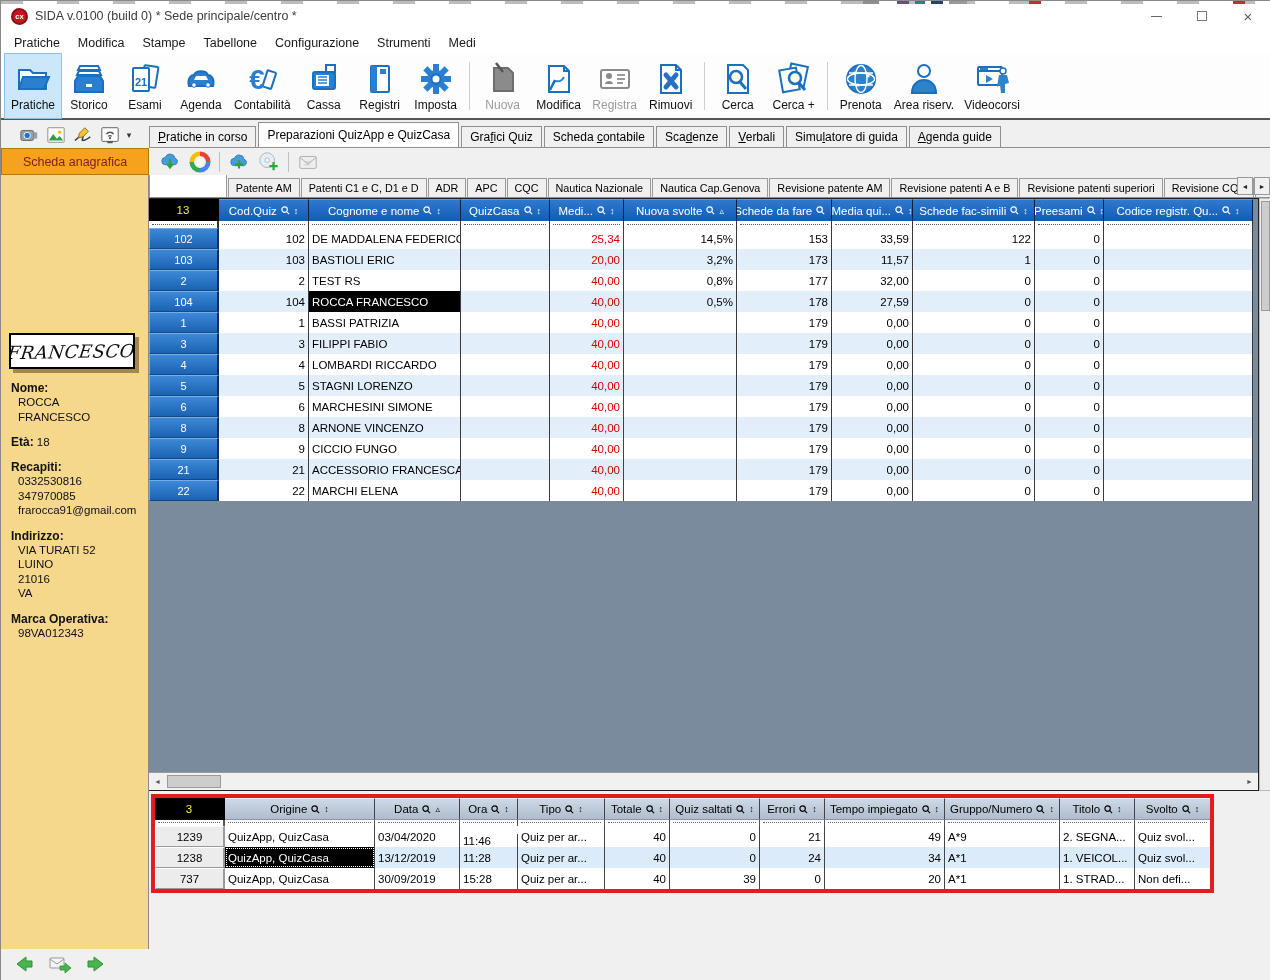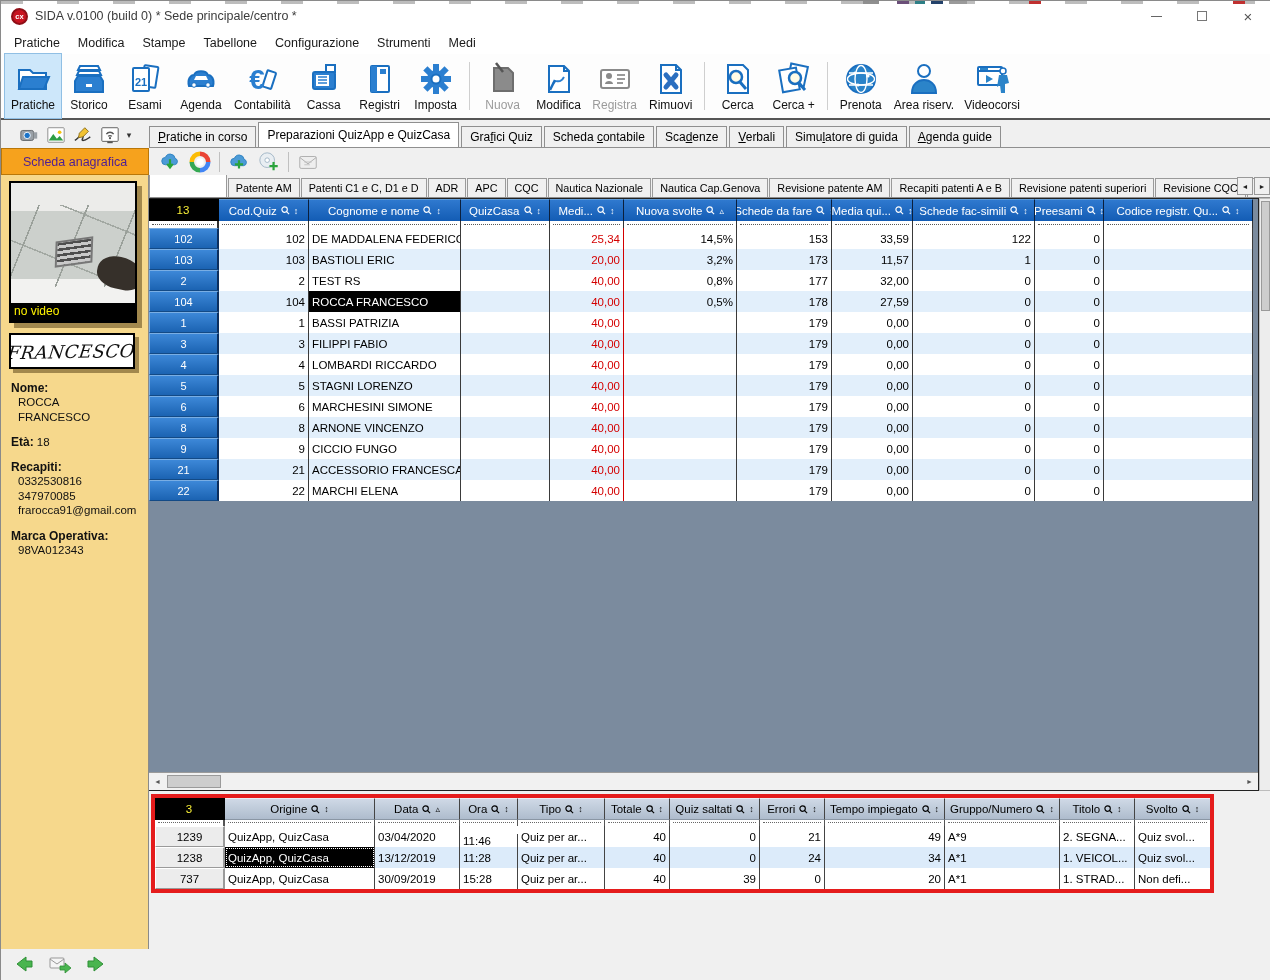--- a/index.html
+++ b/index.html
@@ -43,21 +43,21 @@
   .mini-btn{display:flex;align-items:center;}
   .mini-btn.disabled{opacity:.8}
 
   .tabsrow{position:absolute;left:148px;top:121px;width:1122px;height:26px;display:flex;
     align-items:flex-end;border-bottom:1px solid #8f8f8f;white-space:nowrap;overflow:hidden;}
   .tab{height:21px;line-height:20px;padding:0 8px;border:1px solid #8f8f8f;border-bottom:none;
     background:#f0f0f0;font-size:12px;margin-right:2px;flex:none;}
   .tab.active{height:26px;line-height:25px;background:#fff;margin-bottom:-1px;}
 
   .sidebar-header{position:absolute;left:0;top:147px;width:148px;height:27px;background:#F6A21D;
-    border:1px solid #b97708;display:flex;align-items:center;justify-content:center;font-size:12.5px;color:#4c1d95;}
+    border:1px solid #b97708;display:flex;align-items:center;justify-content:center;font-size:12.5px;color:#7f1d1d;}
   .quizbar{position:absolute;left:148px;top:147px;width:1122px;height:27px;background:#f0f0f0;
     display:flex;align-items:center;gap:8px;padding-left:10px;}
   .qsep{width:1px;height:20px;background:#c0c0c0;flex:none;}
 
   .subtabs{position:absolute;left:148px;top:174px;width:1122px;height:23px;display:flex;
     align-items:flex-end;border-bottom:1px solid #8f8f8f;overflow:hidden;white-space:nowrap;padding-right:38px;}
   .subtab{height:19px;line-height:18px;padding:0 7px;border:1px solid #9a9a9a;border-bottom:none;
     background:#f0f0f0;font-size:10.8px;margin-right:1px;flex:none;}
   .subtab.active{height:38px;line-height:21px;background:#fff;text-align:right;}
   .subtab-scroll{position:absolute;right:1px;top:2px;display:flex;gap:1px;}
@@ -466,50 +466,43 @@
   <div class="subtabs">
       <div class="subtab active">Patenti A e B</div>
       <div class="subtab">Patente AM</div>
       <div class="subtab">Patenti C1 e C, D1 e D</div>
       <div class="subtab">ADR</div>
       <div class="subtab">APC</div>
       <div class="subtab">CQC</div>
       <div class="subtab">Nautica Nazionale</div>
       <div class="subtab">Nautica Cap.Genova</div>
       <div class="subtab">Revisione patente AM</div>
-      <div class="subtab">Recapiti patenti A e B</div>
+      <div class="subtab">Revisione patenti A e B</div>
       <div class="subtab">Revisione patenti superiori</div>
       <div class="subtab">Revisione CQC</div>
       <div class="subtab">KB</div>
       <div class="subtab-scroll">
         <div class="sscroll-btn">
           <span style="font-size:7px">◄</span>
         </div>
         <div class="sscroll-btn">
           <span style="font-size:7px">►</span>
         </div>
       </div>
     </div>
 
   <div class="sidebar">
-    <div class="photo-frame">
-      <div class="photo-img">
-        <div class="tiles"></div>
-        <div class="grille"></div>
-        <div class="head-blob"></div>
-      </div>
-      <div class="novideo">no video</div>
-    </div>
     <div class="sig-box">
       <span class="sig">FRANCESCO</span>
     </div>
     <div class="fields">
         <div class="field"><span class="f-label">Nome:</span><div class="f-line">ROCCA</div><div class="f-line">FRANCESCO</div></div>
         <div class="field"><span class="f-label">Età:</span><span class="f-inline"> 18</span></div>
         <div class="field"><span class="f-label">Recapiti:</span><div class="f-line">0332530816</div><div class="f-line">347970085</div><div class="f-line">frarocca91@gmail.com</div></div>
+        <div class="field"><span class="f-label">Indirizzo:</span><div class="f-line">VIA TURATI 52</div><div class="f-line">LUINO</div><div class="f-line">21016</div><div class="f-line">VA</div></div>
         <div class="field"><span class="f-label">Marca Operativa:</span><div class="f-line">98VA012343</div></div>
       </div>
   </div>
 
   <div class="grid">
     <div class="g-header">
         <div class="g-corner">13</div>
         <div class="g-hcell" style="width: 90px;">
           <span class="hlabel">Cod.Quiz</span>
           <span class="mag">

